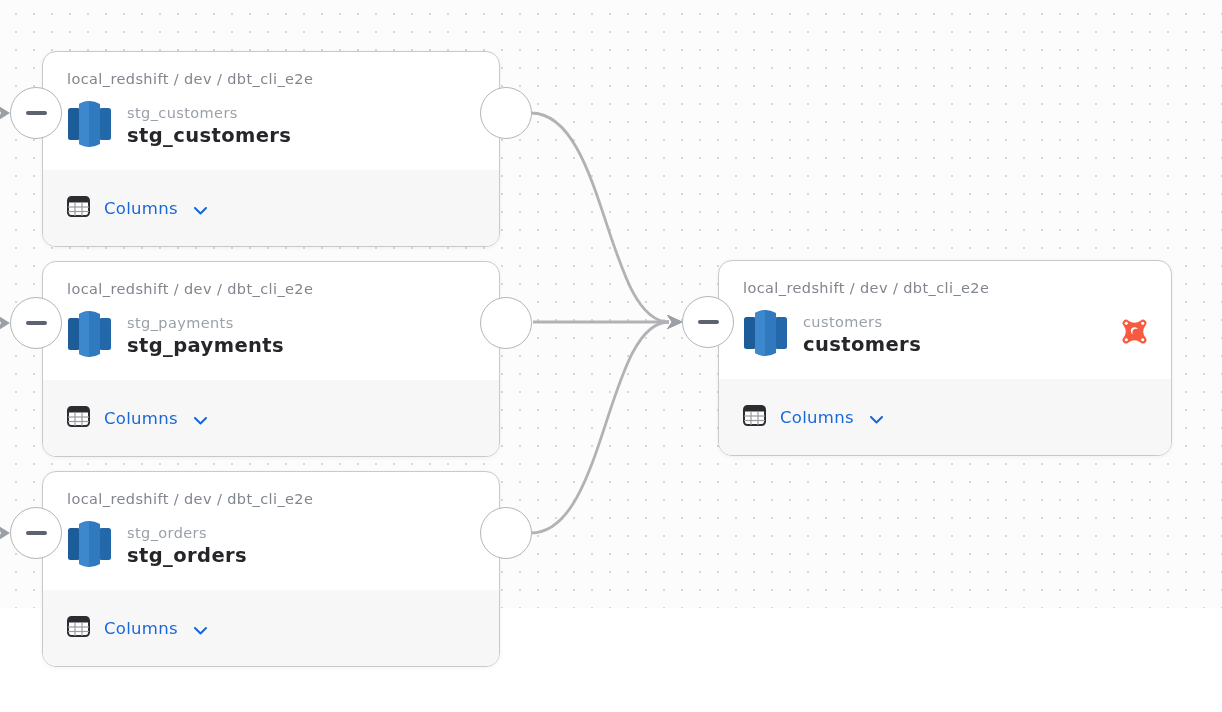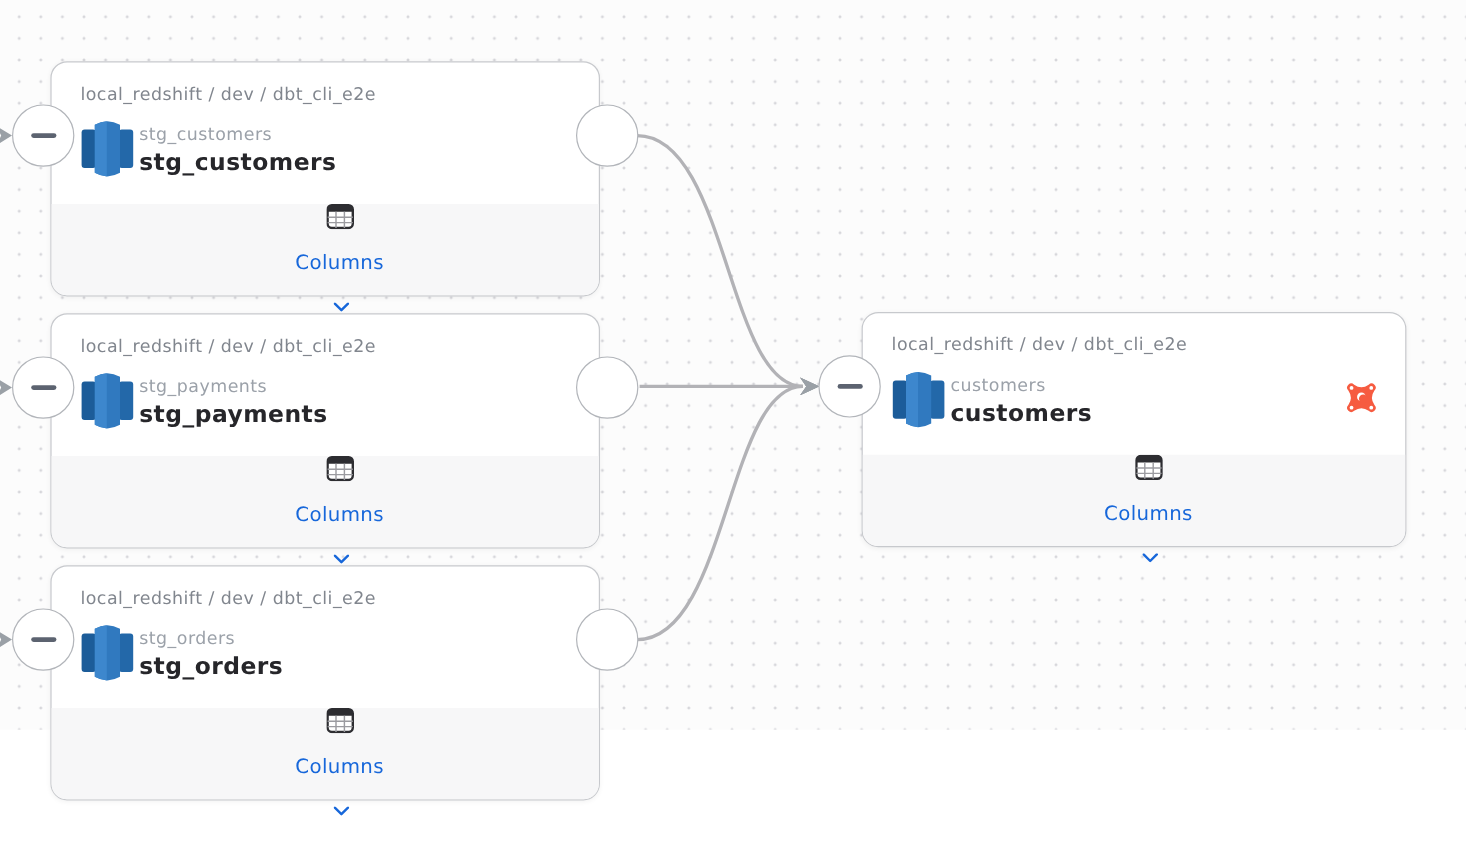--- a/index.html
+++ b/index.html
@@ -33,21 +33,21 @@
     margin: 19px 24px 0 24px;
     font-size: 14.5px;
     letter-spacing: 0.4px;
     color: #81868e;
     white-space: nowrap;
   }
   .header-row {
     display: flex;
     align-items: center;
     margin: 12px 22px 0 24px;
-    gap: 4px;
+    gap: 15px;
   }
   .name-stack { display: flex; flex-direction: column; gap: 3px; }
   .name-sub {
     font-size: 14.5px;
     letter-spacing: 0.4px;
     color: #9ba1a9;
   }
   .name-main {
     font-size: 19.5px;
     font-weight: 600;
@@ -59,21 +59,20 @@
     position: absolute;
     left: 0; right: 0; bottom: 0;
     height: 76px;
     background: #f7f7f8;
     border-radius: 0 0 12.5px 12.5px;
     display: flex;
     align-items: center;
     padding-left: 24px;
     gap: 14px;
     cursor: pointer;
-    flex-direction: column;
   }
   .columns-label {
     font-size: 16.5px;
     font-weight: 500;
     letter-spacing: 0.3px;
     color: #1767da;
   }
   .chevron { margin-left: 2px; margin-top: 3px; }
   .handle {
     position: absolute;

